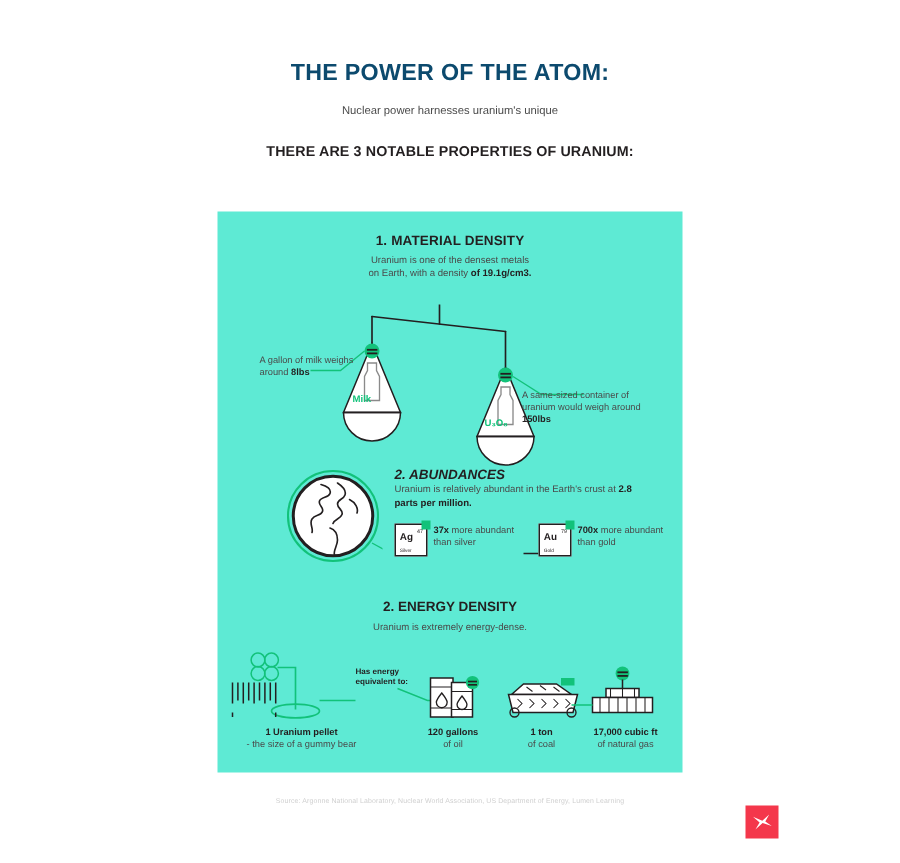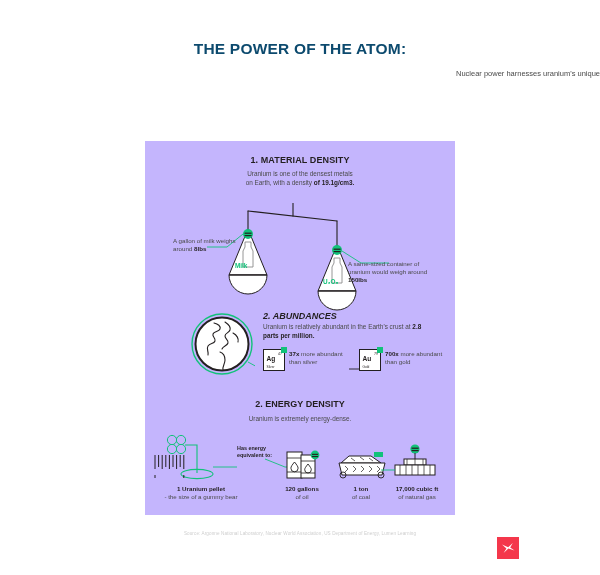--- a/index.html
+++ b/index.html
@@ -10,30 +10,30 @@
   }
   .page{width:600px;height:575px;position:relative;}
 
   
   .header{padding-top:40px;text-align:center;}
   .title{
     font-size:15.5px;font-weight:bold;letter-spacing:.2px;
     line-height:17px;color:#0c4a6e;
   }
   .subtitle{
-    margin-top:12px;font-size:7.5px;line-height:10px;color:#4a4a4a;text-align:right;
+    margin-top:12px;font-size:7.5px;line-height:10px;color:#4a4a4a;
   }
   .properties-line{
     margin-top:17px;font-size:9.5px;font-weight:bold;letter-spacing:.1px;color:#231f20;
   }
 
   
   .panel{
     position:absolute;left:145px;top:141px;width:310px;height:374px;
-    background:#c4b5fd;
+    background:#5eead4;
   }
 
   .sec-title{
     text-align:center;font-size:9px;font-weight:bold;color:#231f20;letter-spacing:.1px;
   }
   .sec-body{
     text-align:center;font-size:6.4px;line-height:8.6px;color:#4a4a4a;margin-top:5px;
   }
   .sec-body b{color:#231f20;}
 
@@ -93,20 +93,21 @@
 
 <div class="page">
 
   <div class="header">
     <div class="title">
       <div>THE POWER OF THE ATOM:</div>
     </div>
     <div class="subtitle">
       <div>Nuclear power harnesses uranium's unique</div>
     </div>
+    <div class="properties-line">THERE ARE 3 NOTABLE PROPERTIES OF URANIUM:</div>
   </div>
 
   <div class="panel">
 
     <div class="sec1">
       <div class="sec-title">1. MATERIAL DENSITY</div>
       <div class="sec-body">
         <span>Uranium is one of the densest metals</span><br>
         <span>on Earth, with a density </span><b>of 19.1g/cm3.</b>
       </div>

